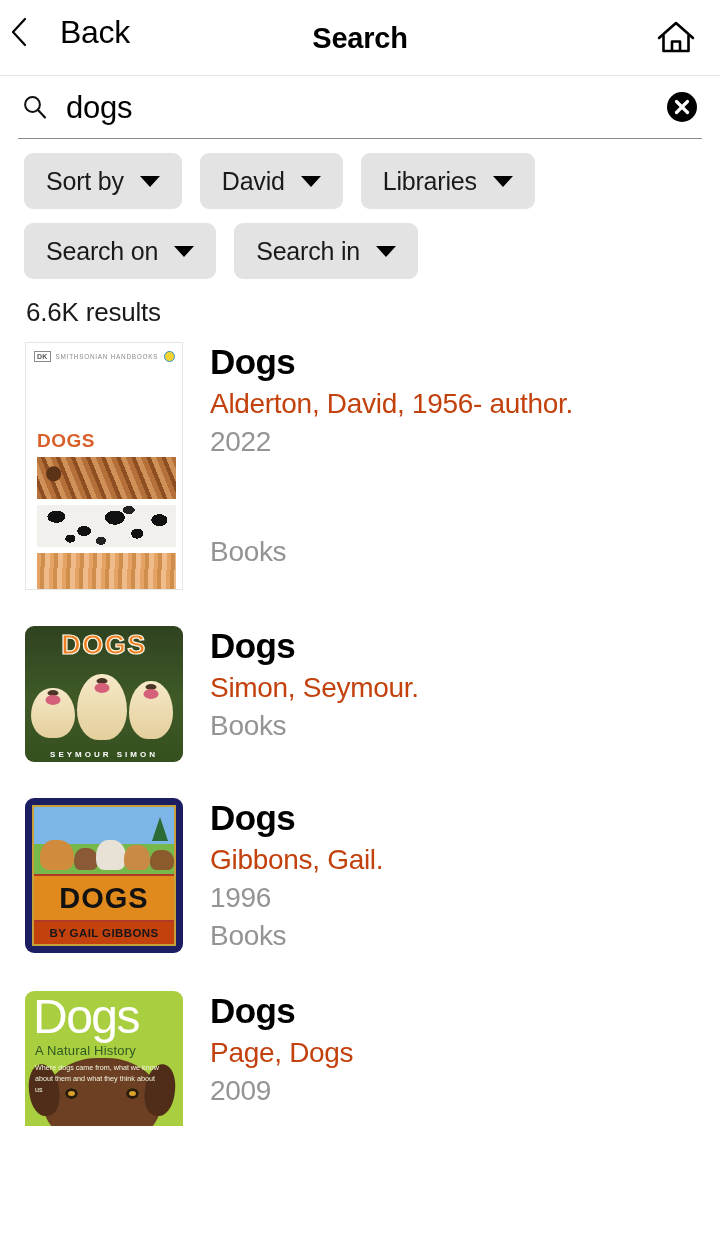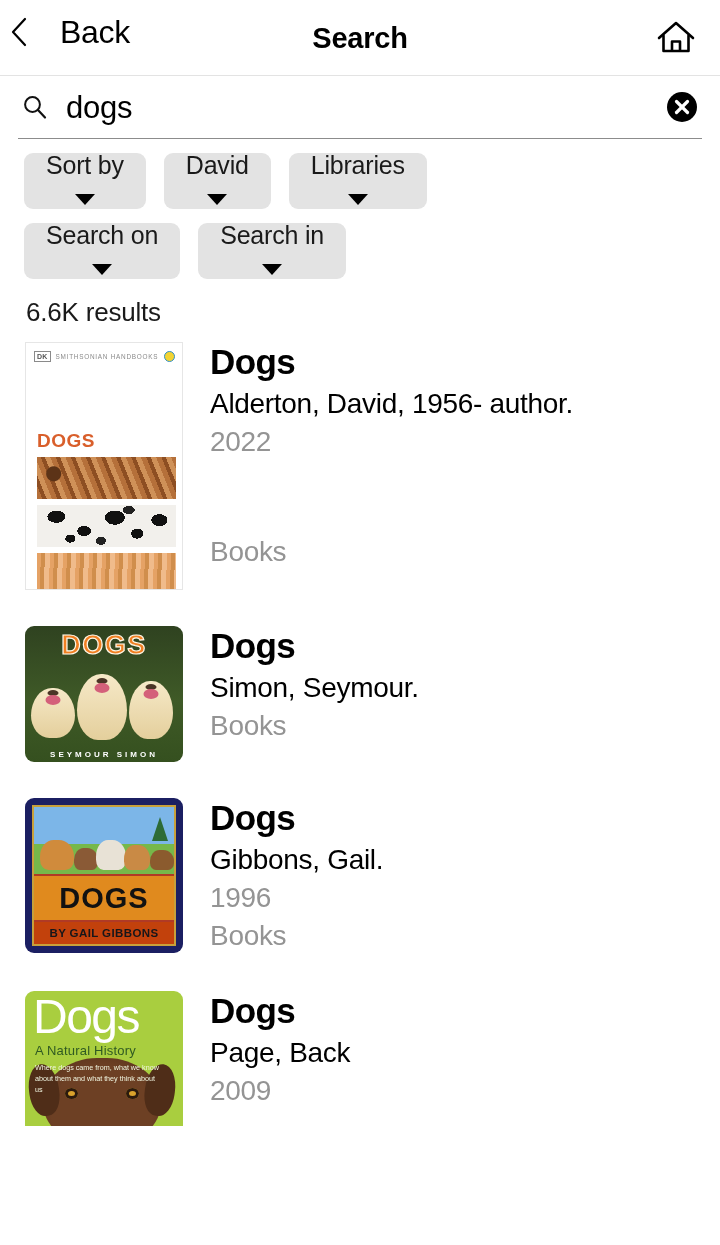--- a/index.html
+++ b/index.html
@@ -108,21 +108,20 @@
   .chip {
     background: #e3e3e3;
     border-radius: 9px;
     height: 56px;
     display: flex;
     align-items: center;
     padding: 0 22px;
     gap: 16px;
     cursor: pointer;
     box-sizing: border-box;
-    flex-direction: column;
   }
   .chip-label {
     font-size: 25px;
     color: #1a1a1a;
     letter-spacing: -0.2px;
     line-height: 1;
   }
   .caret {
     width: 0;
     height: 0;
@@ -168,21 +167,21 @@
   .r-title {
     font-size: 35px;
     font-weight: bold;
     letter-spacing: -0.6px;
     line-height: 1.12;
     color: #000;
     margin-bottom: 4px;
   }
   .r-author {
     font-size: 28px;
-    color: #000000;
+    color: #c2410c;
     letter-spacing: -0.3px;
     line-height: 1.35;
   }
   .r-year {
     font-size: 28px;
     color: #949494;
     letter-spacing: -0.3px;
     line-height: 1.35;
   }
   .r-format {
@@ -602,18 +601,18 @@
           <span class="np-eye np-eye-l"></span>
           <span class="np-eye np-eye-r"></span>
         </div>
         <div class="np-title">Dogs</div>
         <div class="np-sub">A Natural History</div>
         <div class="np-blurb">Where dogs came from, what we know about them and what they think about us</div>
       </div>
     </div>
     <div class="meta">
       <div class="r-title">Dogs</div>
-      <div class="r-author">Page, Back</div>
+      <div class="r-author">Page, Dogs</div>
       <div class="r-year">2009</div>
     </div>
   </div>
 
 </div>
 
 </body></html>

